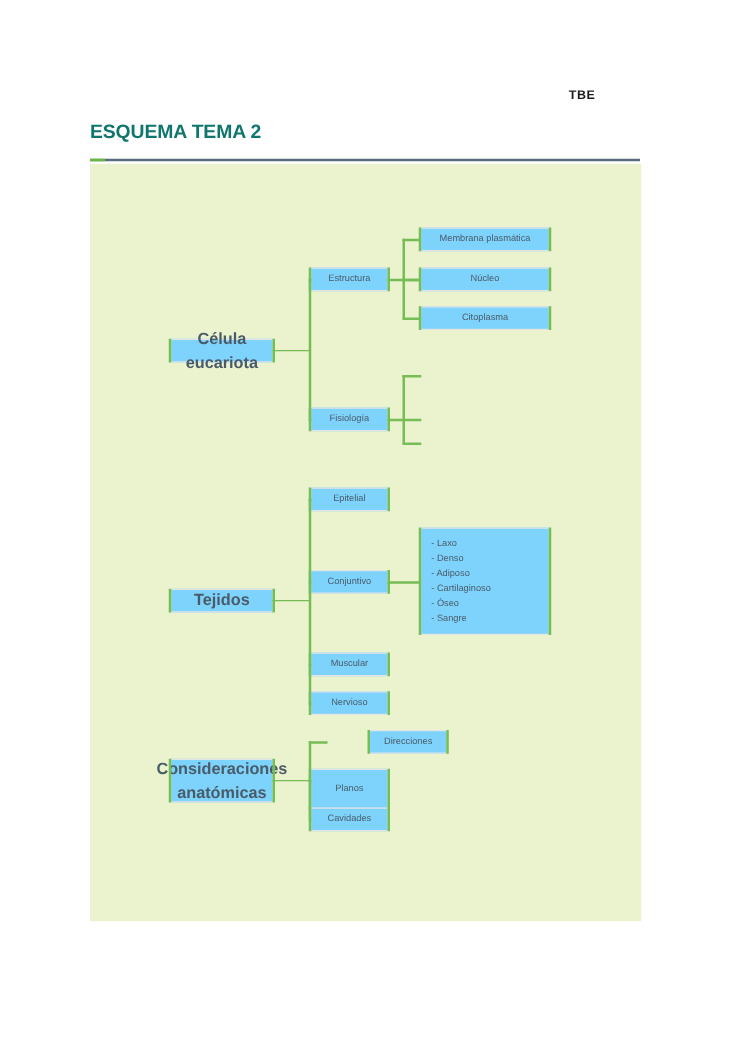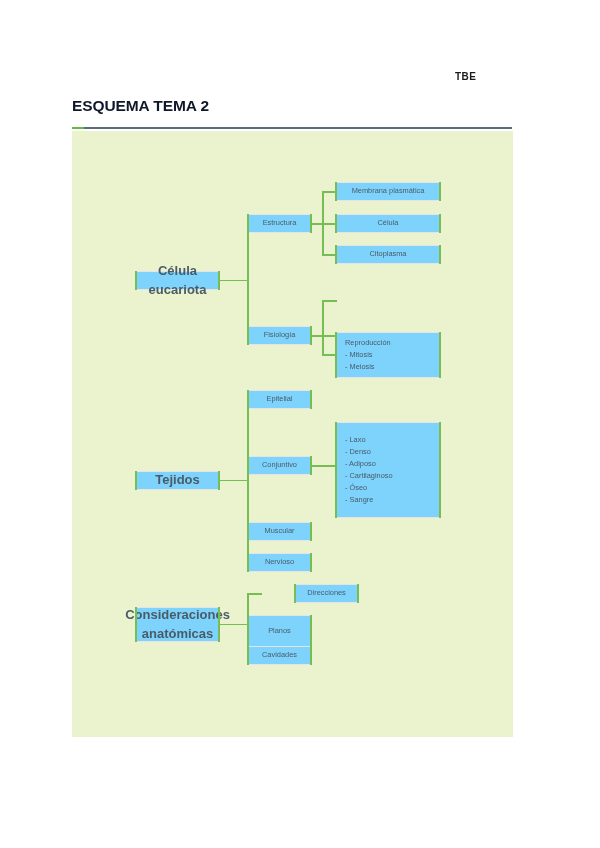--- a/index.html
+++ b/index.html
@@ -24,21 +24,21 @@
     font-weight: bold;
     color: #1b1b1b;
     letter-spacing: 0.4px;
   }
   #page-title {
     position: absolute;
     left: 72px;
     top: 97px;
     font-size: 15.5px;
     font-weight: bold;
-    color: #0f172a;
+    color: #0f766e;
     letter-spacing: -0.1px;
   }
   #title-rule {
     position: absolute;
     left: 72px;
     top: 127px;
     width: 440px;
     height: 1.5px;
     background: #5a6b80;
   }
@@ -137,64 +137,59 @@
   <div class="conn h" style="left:238px; top:92px; width:27px;"></div>
   <div class="conn v" style="left:250px; top:60px; height:64px;"></div>
 
   <div class="conn h" style="left:250px; top:60px; width:15px;"></div>
   <div class="node" style="left:265px; top:51px; width:102px; height:19px;">
     <span class="node-text">Membrana plasmática</span>
   </div>
 
   <div class="conn h" style="left:250px; top:92px; width:15px;"></div>
   <div class="node" style="left:265px; top:83px; width:102px; height:19px;">
-    <span class="node-text">Célula</span>
+    <span class="node-text">Núcleo</span>
   </div>
 
   <div class="conn h" style="left:250px; top:123px; width:15px;"></div>
   <div class="node" style="left:265px; top:114px; width:102px; height:19px;">
     <span class="node-text">Citoplasma</span>
   </div>
 
   <div class="conn h" style="left:175px; top:204px; width:15px;"></div>
   <div class="node" style="left:177px; top:195px; width:61px; height:19px;">
     <span class="node-text">Fisiología</span>
   </div>
 
   <div class="conn h" style="left:238px; top:204px; width:27px;"></div>
   <div class="conn v" style="left:250px; top:169px; height:55px;"></div>
 
   <div class="conn h" style="left:250px; top:169px; width:15px;"></div>
 
   <div class="conn h" style="left:250px; top:223px; width:15px;"></div>
-  <div class="node list" style="left:265px; top:201px; width:102px; height:46px;">
-    <span class="node-text">Reproducción
-- Mitosis
-- Meiosis</span>
-  </div>
 
   <div class="node root" style="left:65px; top:340px; width:81px; height:19px;">
     <span class="node-text">Tejidos</span>
   </div>
 
   <div class="conn h" style="left:146px; top:348.5px; width:30px;"></div>
   <div class="conn v" style="left:175px; top:268px; height:164px;"></div>
 
   <div class="conn h" style="left:175px; top:268px; width:15px;"></div>
   <div class="node" style="left:177px; top:259px; width:61px; height:19px;">
     <span class="node-text">Epitelial</span>
   </div>
 
   <div class="conn h" style="left:175px; top:334px; width:15px;"></div>
   <div class="node" style="left:177px; top:325px; width:61px; height:19px;">
     <span class="node-text">Conjuntivo</span>
   </div>
 
   <div class="conn h" style="left:238px; top:334px; width:27px;"></div>
-  <div class="node list" style="left:265px; top:291px; width:102px; height:96px;">
+  <div class="node list" style="left:265px; top:291px; width:102px; height:86px;">
     <span class="node-text">- Laxo
 - Denso
 - Adiposo
 - Cartilaginoso
 - Óseo
 - Sangre</span>
   </div>
 
   <div class="conn h" style="left:175px; top:400px; width:15px;"></div>
   <div class="node" style="left:177px; top:391px; width:61px; height:19px;">

